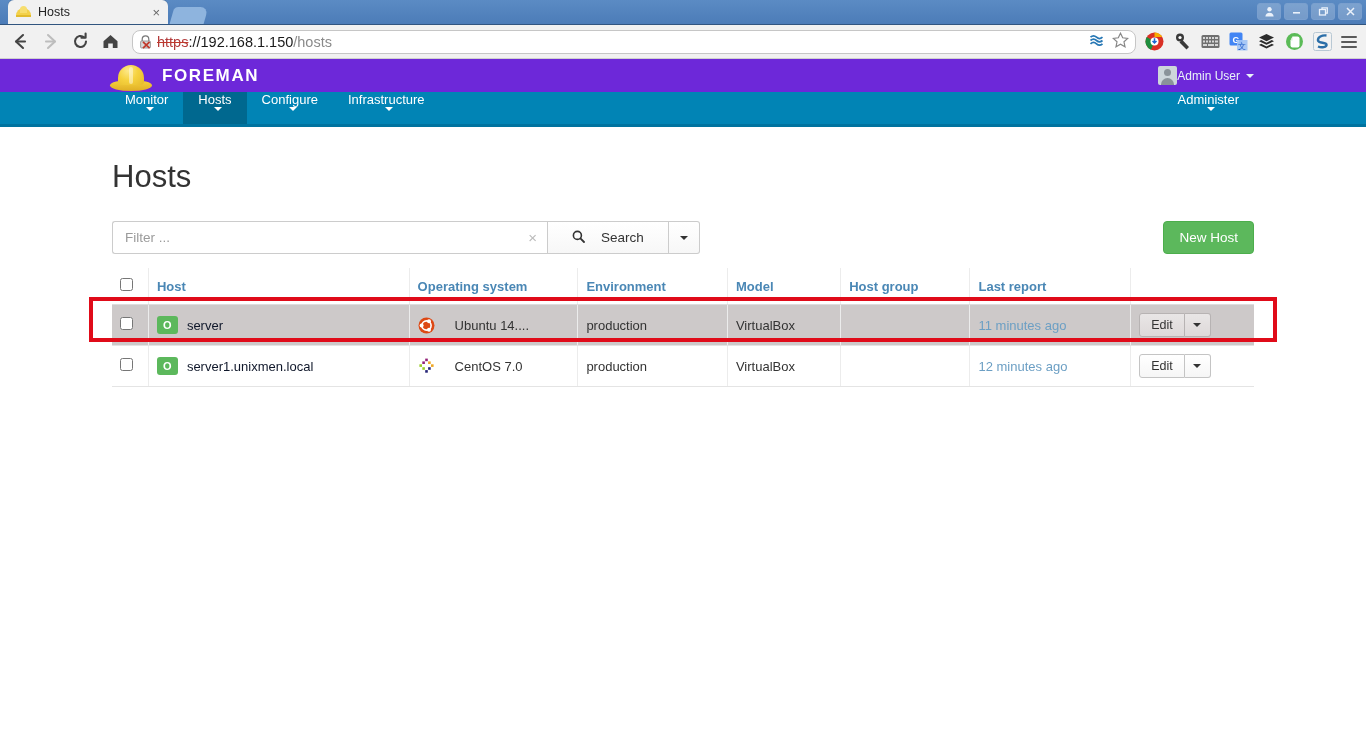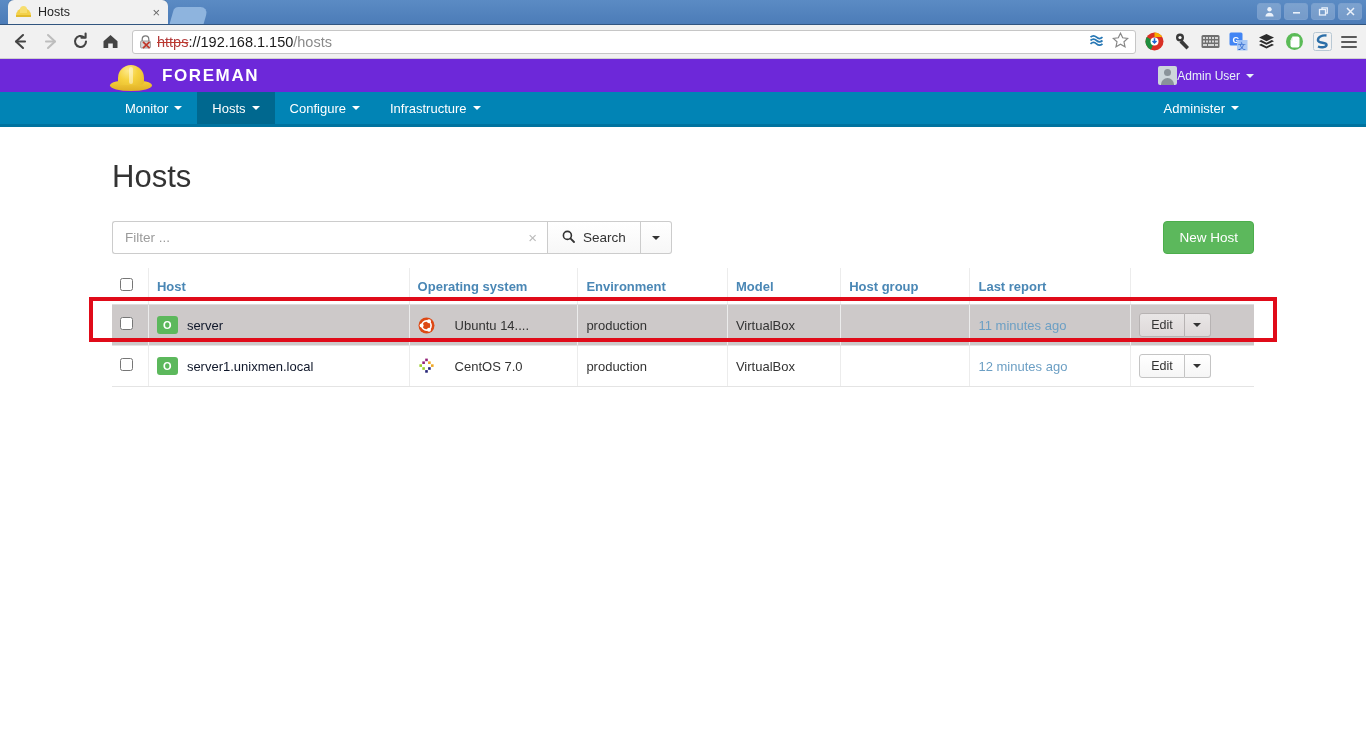--- a/index.html
+++ b/index.html
@@ -107,21 +107,21 @@
     cursor: pointer;
     color: #444;
   }
   .navicon.disabled { color: #bdbdbd; }
   .omnibox {
     flex: 1;
     height: 24px;
     margin: 0 6px;
     background: #fff;
     border: 1px solid #c6c6c6;
-    border-radius: 3px;
+    border-radius: 8px;
     display: flex;
     align-items: center;
     padding: 0 6px;
     gap: 5px;
     font-size: 14.5px;
     overflow: hidden;
     cursor: text;
   }
   .lock-broken {
     position: relative;
@@ -231,20 +231,21 @@
     position: relative;
   }
   .fm-nav-left { display: flex; margin-left: 110px; }
   .fm-nav-item {
     padding: 0 15px;
     display: flex; align-items: center;
     color: #ffffff;
     font-size: 13px;
     cursor: pointer;
     white-space: nowrap;
+    flex-direction: column;
   }
   .fm-nav-item.active { background: #00688f; }
   .fm-nav-right {
     margin-left: auto;
     margin-right: 112px;
     display: flex;
   }
   .caret {
     display: inline-block;
     width: 0; height: 0;
@@ -299,22 +300,22 @@
   .filter-input::placeholder { color: #9b9b9b; }
   .filter-clear {
     color: #bbb;
     font-size: 15px;
     cursor: pointer;
     padding-left: 6px;
   }
   .btn-search {
     border: 1px solid #ccc;
     background: linear-gradient(#fff,#f7f7f7);
-    padding: 0 14px;
-    display: flex; align-items: center; gap: 8px;
+    padding: 0 24px;
+    display: flex; align-items: center; gap: 16px;
     font-size: 13.5px;
     color: #333;
     cursor: pointer;
   }
   .btn-searchcaret {
     border: 1px solid #ccc;
     border-left: none;
     border-radius: 0 3px 3px 0;
     background: linear-gradient(#fff,#f7f7f7);
     width: 31px;

